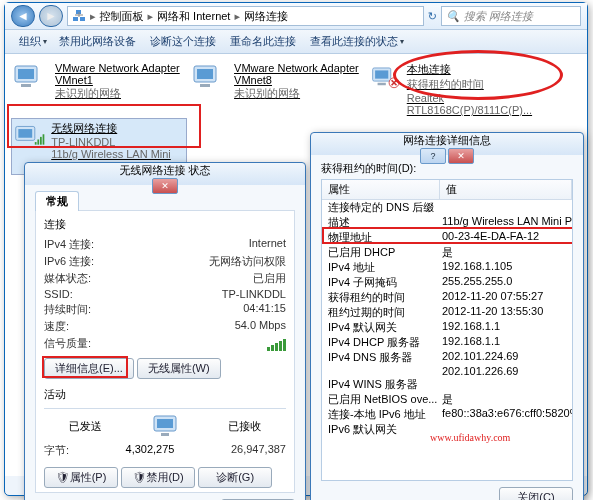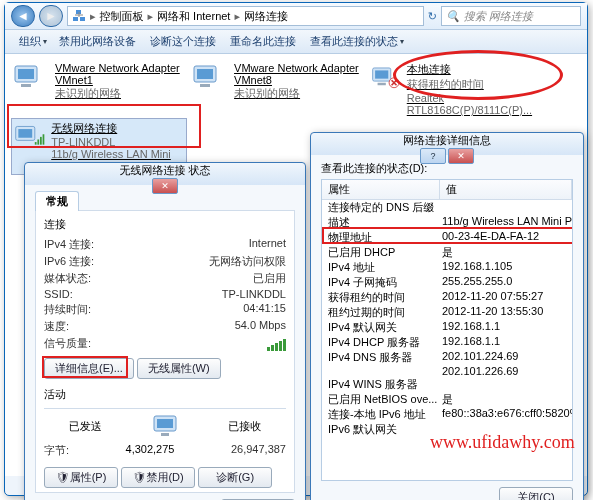--- a/index.html
+++ b/index.html
@@ -43,21 +43,21 @@
 .btn { display: inline-flex; align-items: center; justify-content: center; padding: 2px 10px; background: linear-gradient(#fdfdfd,#e3e9f0); border: 1px solid #9ab; border-radius: 3px; color: #223; min-width: 74px; }
 .activity { display: flex; align-items: center; justify-content: space-around; margin: 4px 0; }
 .monitor-icon { width: 28px; height: 24px; }
 
 .det-list { background: #fff; border: 1px solid #b7cde4; height: 302px; overflow: hidden; }
 .det-head { display: flex; border-bottom: 1px solid #d0dcea; background: linear-gradient(#fbfcfe,#eef3f9); }
 .det-head div { padding: 2px 6px; border-right: 1px solid #d0dcea; }
 .det-row { display: flex; padding: 0px 0; }
 .det-row div:first-child { width: 118px; padding-left: 6px; }
 .det-row div:last-child { flex: 1; padding-left: 2px; white-space: nowrap; overflow: hidden; }
-.watermark { position: absolute; color: #e02020; font-family: "Times New Roman", serif; font-size: 18px; left: 430px; top: 432px; }
+.watermark { position: absolute; color: #e02020; font-family: "Times New Roman", serif; font-size: 10px; left: 430px; top: 432px; }
 </style>
 </head>
 <body>
 
 <div class="window explorer">
   <div class="toolbar-row">
     <div class="navbtn">◄</div>
     <div class="navbtn disabled">►</div>
     <div class="addrbar">
       <svg class="icon" width="14" height="14">
@@ -238,21 +238,21 @@
 
 <div class="dialog" style="left:310px; top:132px; width:274px;">
   <div class="titlebar">
     <span class="titlebar-title">网络连接详细信息</span>
     <div class="winbtns">
       <div class="winbtn">?</div>
       <div class="winbtn close">✕</div>
     </div>
   </div>
   <div class="dialog-body">
-    <div style="margin-bottom:3px">查看此连接的状态(D):</div>
+    <div style="margin-bottom:3px">获得租约的时间(D):</div>
     <div class="det-list">
       <div class="det-head">
         <div style="width:118px">属性</div>
         <div style="flex:1">值</div>
       </div>
       <div id="det-rows">
           <div class="det-row">
             <div>连接特定的 DNS 后缀</div>
             <div></div>
           </div>

